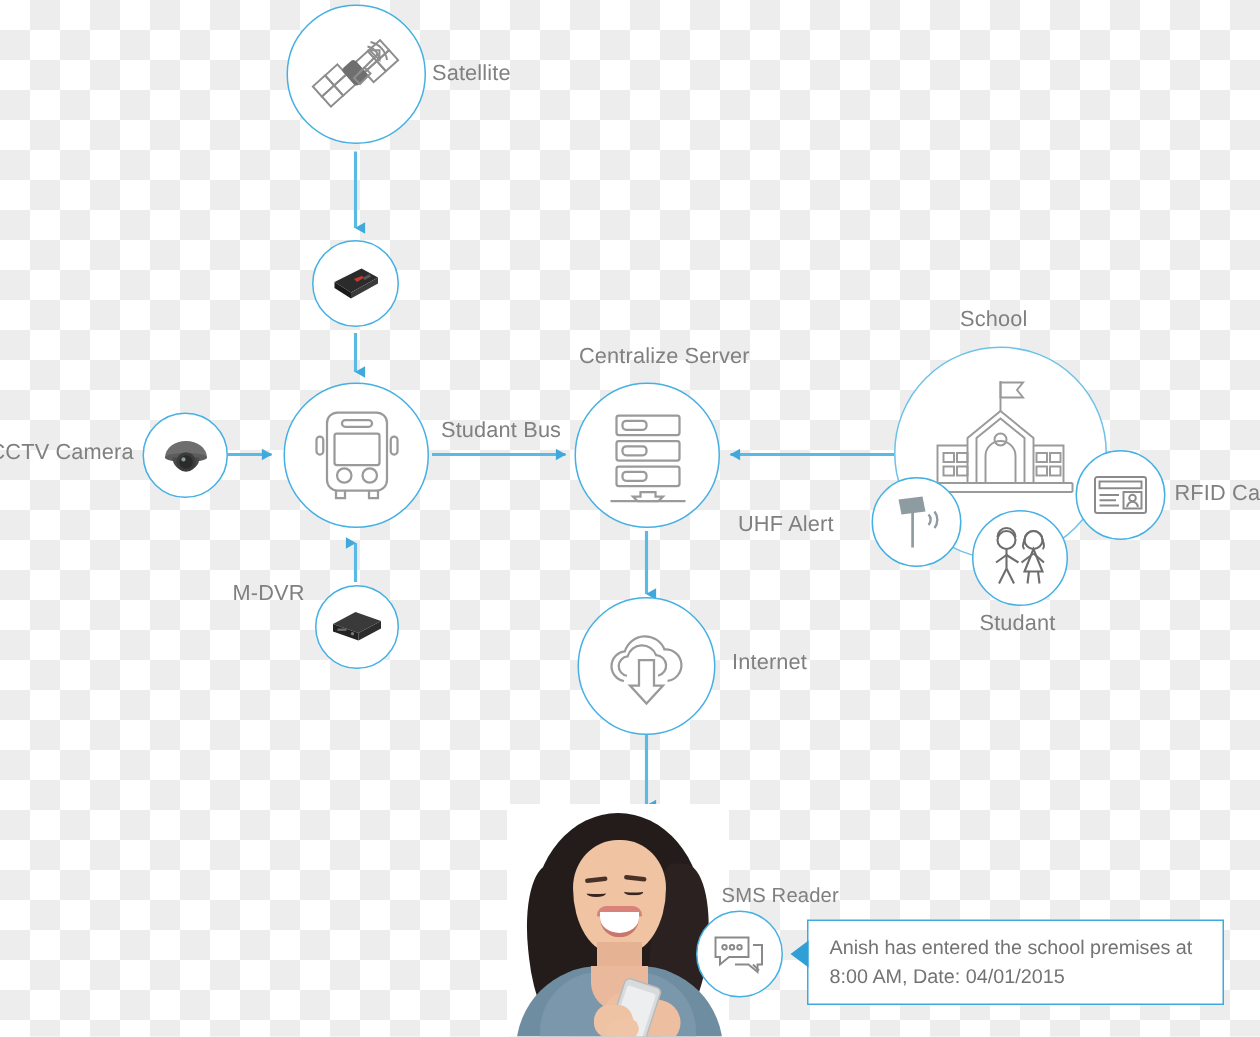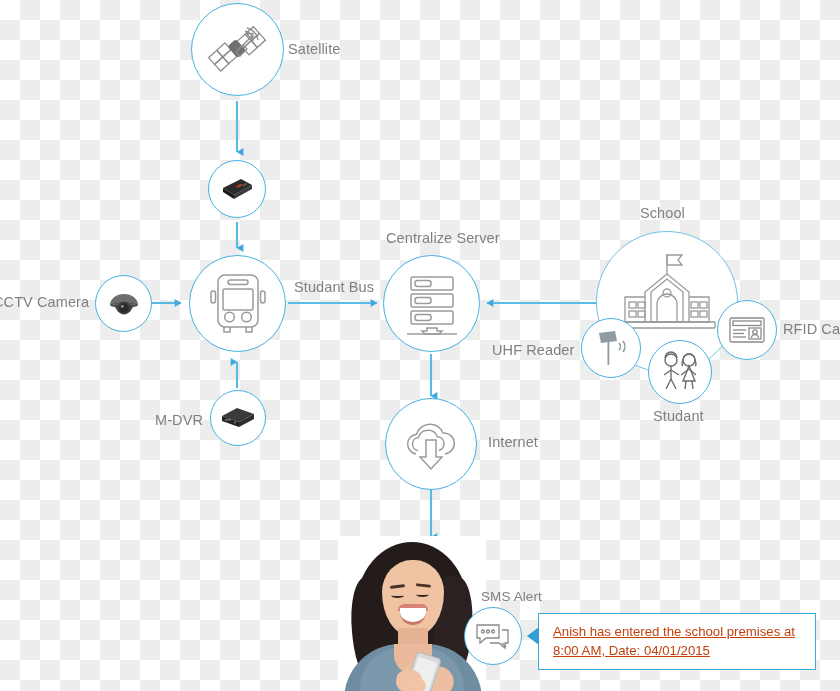--- a/index.html
+++ b/index.html
@@ -198,24 +198,23 @@
   
   #sms-bubble {
     position: absolute;
     left: 538px;
     top: 613px;
     width: 278px;
     padding: 8px 12px 9px 14px;
     box-sizing: border-box;
     border: 1.6px solid #3fa9dd;
     background: #ffffff;
-    color: #c2410c;
+    color: #737373;
     font-size: 13.2px;
     line-height: 1.45;
-    text-decoration: underline;
   }
   #sms-bubble .tail {
     position: absolute;
     left: -12px;
     top: 13px;
     width: 0; height: 0;
     border-top: 9px solid transparent;
     border-bottom: 9px solid transparent;
     border-right: 12px solid #2f9fd6;
   }
@@ -332,21 +331,21 @@
 
   <div class="node" style="left:210px; top:390px; width:56px; height:56px;">
     <svg width="38" height="28" viewBox="0 0 38 28">
       <path d="M3 12 L18 4 L35 10 L20 18 Z" fill="#3a3a3a"></path>
       <path d="M3 12 L20 18 L20 23 L3 17 Z" fill="#222"></path>
       <path d="M20 18 L35 10 L35 15 L20 23 Z" fill="#2d2d2d"></path>
       <rect x="6" y="15" width="6" height="1.6" fill="#6b6b6b"></rect>
       <circle cx="16" cy="18.5" r="1.1" fill="#777"></circle>
     </svg>
   </div>
-  <div class="label" style="left:155px; top:411px;text-align:center;">M-DVR</div>
+  <div class="label" style="left:155px; top:387px;text-align:center;">M-DVR</div>
 
   <div class="node" style="left:383px; top:255px; width:97px; height:97px;">
     <svg width="62" height="64" viewBox="0 0 62 64">
       <g stroke="#9a9a9a" stroke-width="1.5" fill="none">
         <rect x="10" y="5" width="42" height="13" rx="1.5"></rect>
         <rect x="14" y="8.5" width="16" height="6" rx="2.5"></rect>
         <rect x="10" y="22" width="42" height="13" rx="1.5"></rect>
         <rect x="14" y="25.5" width="16" height="6" rx="2.5"></rect>
         <rect x="10" y="39" width="42" height="13" rx="1.5"></rect>
         <rect x="14" y="42.5" width="16" height="6" rx="2.5"></rect>
@@ -399,21 +398,21 @@
   <div class="node" style="left:581px; top:318px; width:60px; height:60px;">
     <svg width="36" height="40" viewBox="0 0 36 40">
       <path d="M6 5 L22 3 L24 13 L8 15 Z" fill="#8e9ba1"></path>
       <rect x="14.5" y="13" width="1.8" height="24" fill="#8e9ba1"></rect>
       <g stroke="#8e9ba1" stroke-width="1.6" fill="none">
         <path d="M26 15 a5 5 0 0 1 0 7"></path>
         <path d="M30 13 a9 9 0 0 1 0 11"></path>
       </g>
     </svg>
   </div>
-  <div class="label" style="left:492px; top:341px;">UHF Reader</div>
+  <div class="label" style="left:492px; top:341px;">UHF Alert</div>
 
   <div class="node" style="left:648px; top:340px; width:64px; height:64px;">
     <svg width="44" height="42" viewBox="0 0 44 42">
       <g stroke="#6d6d6d" stroke-width="1.4" fill="none">
 
         <circle cx="13" cy="9" r="6"></circle>
         <path d="M7 7 a6 6 0 0 1 12 0"></path>
         <line x1="13" y1="15" x2="13" y2="28"></line>
         <line x1="13" y1="19" x2="6" y2="24"></line>
         <line x1="13" y1="19" x2="21" y2="24"></line>
@@ -479,21 +478,21 @@
       <g stroke="#8a8a8a" stroke-width="1.3" fill="none">
         <path d="M2 4 h22 v13 h-13 l-6 5 v-5 h-3 z"></path>
         <circle cx="8" cy="10.5" r="1.5"></circle>
         <circle cx="13" cy="10.5" r="1.5"></circle>
         <circle cx="18" cy="10.5" r="1.5"></circle>
         <path d="M27 9 h6 v13 h-3 v5 l-6 -5 h-9"></path>
         <path d="M27 22 l4 4"></path>
       </g>
     </svg>
   </div>
-  <div class="label small" style="left:481px; top:589px;">SMS Alert</div>
+  <div class="label small" style="left:481px; top:589px;">SMS Reader</div>
 
   <div id="sms-bubble">
     <div class="tail"></div>
     <div>Anish has entered the school premises at</div>
     <div>8:00 AM, Date: 04/01/2015</div>
   </div>
 
 </div>
 
 </body></html>

